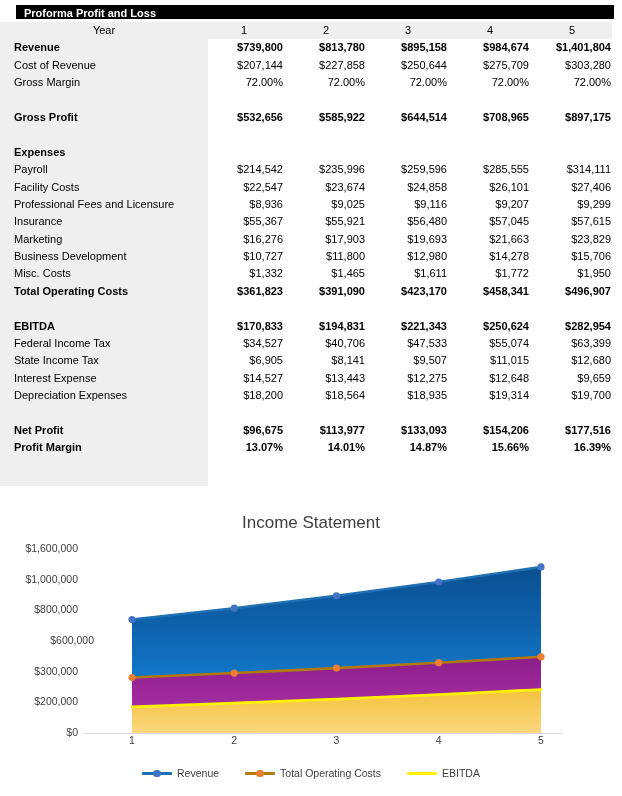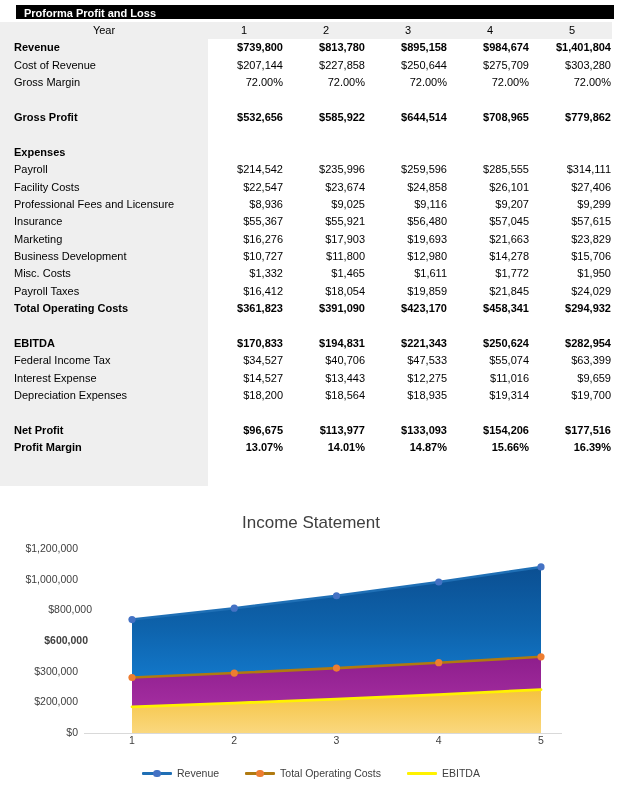--- a/index.html
+++ b/index.html
@@ -142,21 +142,21 @@
         <div class="cell c3"></div>
         <div class="cell c4"></div>
         <div class="cell c5"></div>
       </div>
       <div class="row bold">
         <div class="label">Gross Profit</div>
         <div class="cell c1">$532,656</div>
         <div class="cell c2">$585,922</div>
         <div class="cell c3">$644,514</div>
         <div class="cell c4">$708,965</div>
-        <div class="cell c5">$779,862</div>
+        <div class="cell c5">$897,175</div>
       </div>
       <div class="row">
         <div class="label"></div>
         <div class="cell c1"></div>
         <div class="cell c2"></div>
         <div class="cell c3"></div>
         <div class="cell c4"></div>
         <div class="cell c5"></div>
       </div>
       <div class="row bold">
@@ -216,35 +216,27 @@
         <div class="cell c5">$15,706</div>
       </div>
       <div class="row">
         <div class="label">Misc. Costs</div>
         <div class="cell c1">$1,332</div>
         <div class="cell c2">$1,465</div>
         <div class="cell c3">$1,611</div>
         <div class="cell c4">$1,772</div>
         <div class="cell c5">$1,950</div>
       </div>
-      <div class="row">
-        <div class="label">Payroll Taxes</div>
-        <div class="cell c1">$16,412</div>
-        <div class="cell c2">$18,054</div>
-        <div class="cell c3">$19,859</div>
-        <div class="cell c4">$21,845</div>
-        <div class="cell c5">$24,029</div>
-      </div>
       <div class="row bold">
         <div class="label">Total Operating Costs</div>
         <div class="cell c1">$361,823</div>
         <div class="cell c2">$391,090</div>
         <div class="cell c3">$423,170</div>
         <div class="cell c4">$458,341</div>
-        <div class="cell c5">$294,932</div>
+        <div class="cell c5">$496,907</div>
       </div>
       <div class="row">
         <div class="label"></div>
         <div class="cell c1"></div>
         <div class="cell c2"></div>
         <div class="cell c3"></div>
         <div class="cell c4"></div>
         <div class="cell c5"></div>
       </div>
       <div class="row bold">
@@ -257,25 +249,33 @@
       </div>
       <div class="row">
         <div class="label">Federal Income Tax</div>
         <div class="cell c1">$34,527</div>
         <div class="cell c2">$40,706</div>
         <div class="cell c3">$47,533</div>
         <div class="cell c4">$55,074</div>
         <div class="cell c5">$63,399</div>
       </div>
       <div class="row">
+        <div class="label">State Income Tax</div>
+        <div class="cell c1">$6,905</div>
+        <div class="cell c2">$8,141</div>
+        <div class="cell c3">$9,507</div>
+        <div class="cell c4">$11,015</div>
+        <div class="cell c5">$12,680</div>
+      </div>
+      <div class="row">
         <div class="label">Interest Expense</div>
         <div class="cell c1">$14,527</div>
         <div class="cell c2">$13,443</div>
         <div class="cell c3">$12,275</div>
-        <div class="cell c4">$11,016</div>
+        <div class="cell c4">$12,648</div>
         <div class="cell c5">$9,659</div>
       </div>
       <div class="row">
         <div class="label">Depreciation Expenses</div>
         <div class="cell c1">$18,200</div>
         <div class="cell c2">$18,564</div>
         <div class="cell c3">$18,935</div>
         <div class="cell c4">$19,314</div>
         <div class="cell c5">$19,700</div>
       </div>
@@ -304,24 +304,24 @@
         <div class="cell c5">16.39%</div>
       </div>
     </div>
 </div>
 
 <div id="chart">
 
   <div class="chart-title">Income Statement</div>
 
   <div id="yticks">
-      <div class="ylabel" style="left: 0px; top: 37px;">$1,200,000</div>
+      <div class="ylabel" style="left: 0px; top: 37px;">$1,600,000</div>
       <div class="ylabel" style="left: 0px; top: 67.6667px; text-align: right;">$1,000,000</div>
-      <div class="ylabel" style="left: 0px; top: 98.3333px; padding-left: 14px;">$800,000</div>
-      <div class="ylabel" style="left: 10px; top: 129px; font-weight: bold;">$600,000</div>
+      <div class="ylabel" style="left: 0px; top: 98.3333px;">$800,000</div>
+      <div class="ylabel" style="left: 16px; top: 129px;">$600,000</div>
       <div class="ylabel" style="left: 0px; top: 159.667px;">$300,000</div>
       <div class="ylabel" style="left: 0px; top: 190.333px;">$200,000</div>
       <div class="ylabel" style="left: 0px; top: 221px;">$0</div>
     </div>
 
   <div class="axis-line"></div>
 
   <svg class="plot" id="plot-svg" width="622" height="291">
     <defs>
       <linearGradient id="gradRev" x1="0" y1="0" x2="0" y2="1">

